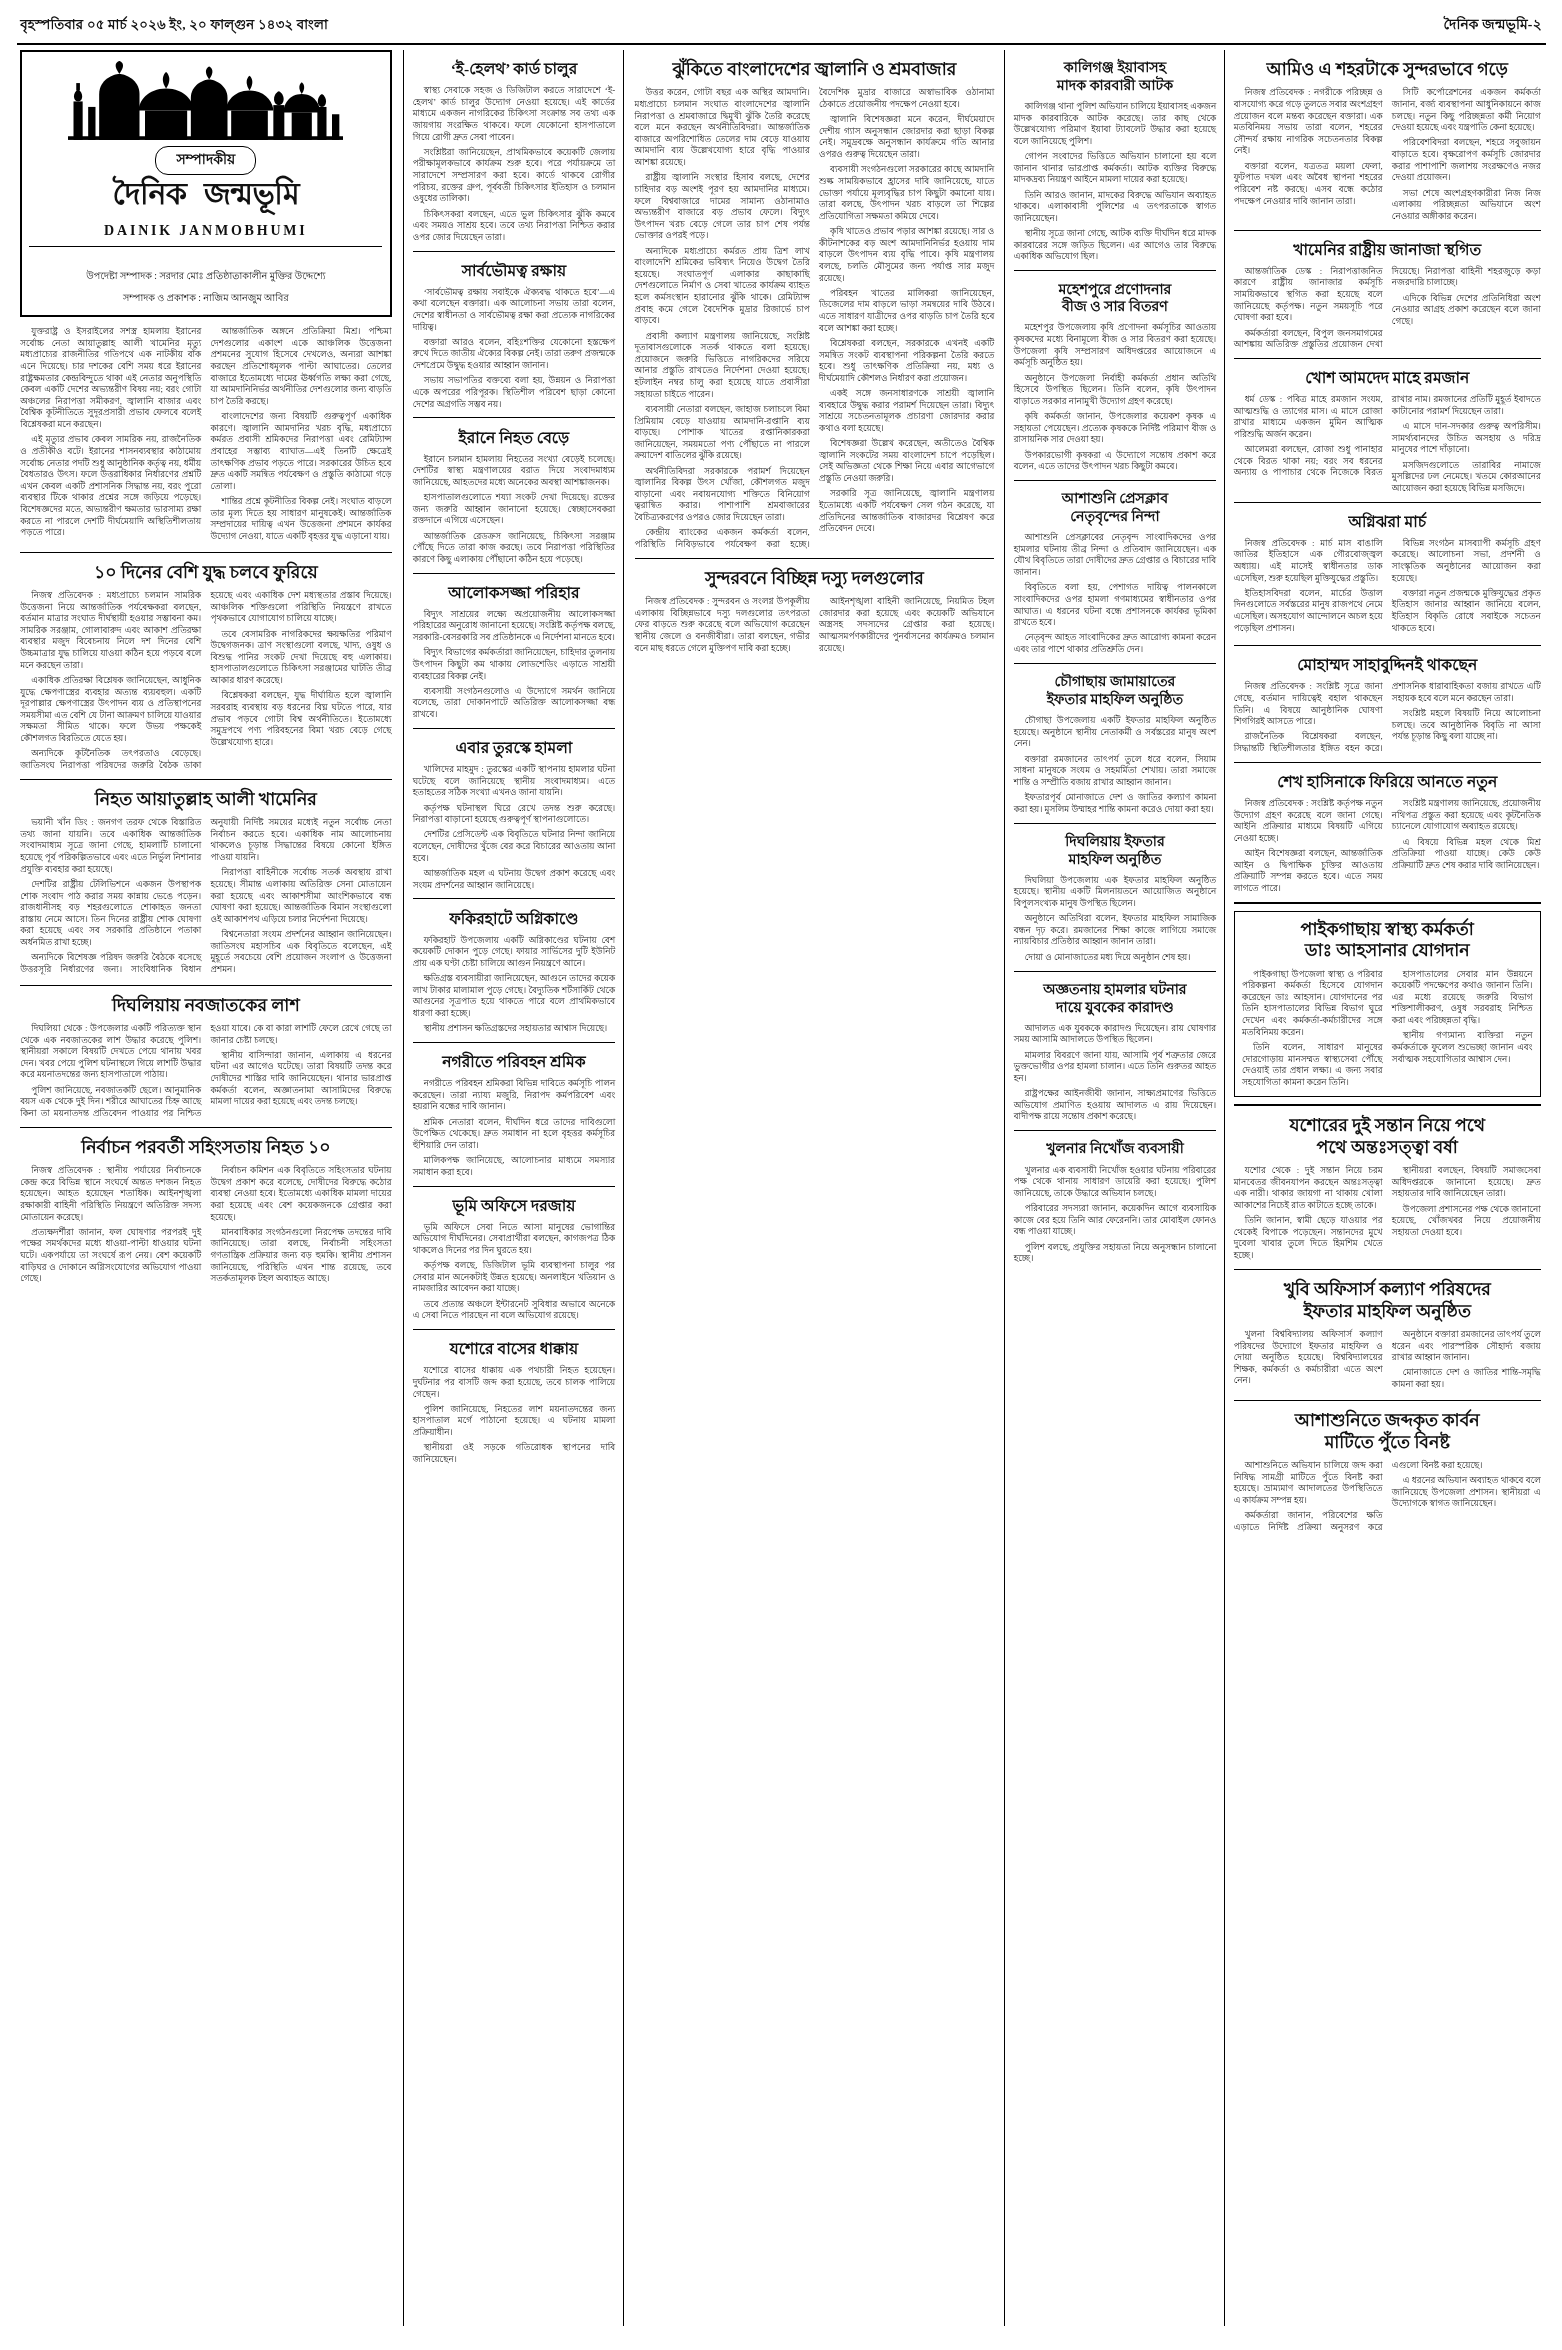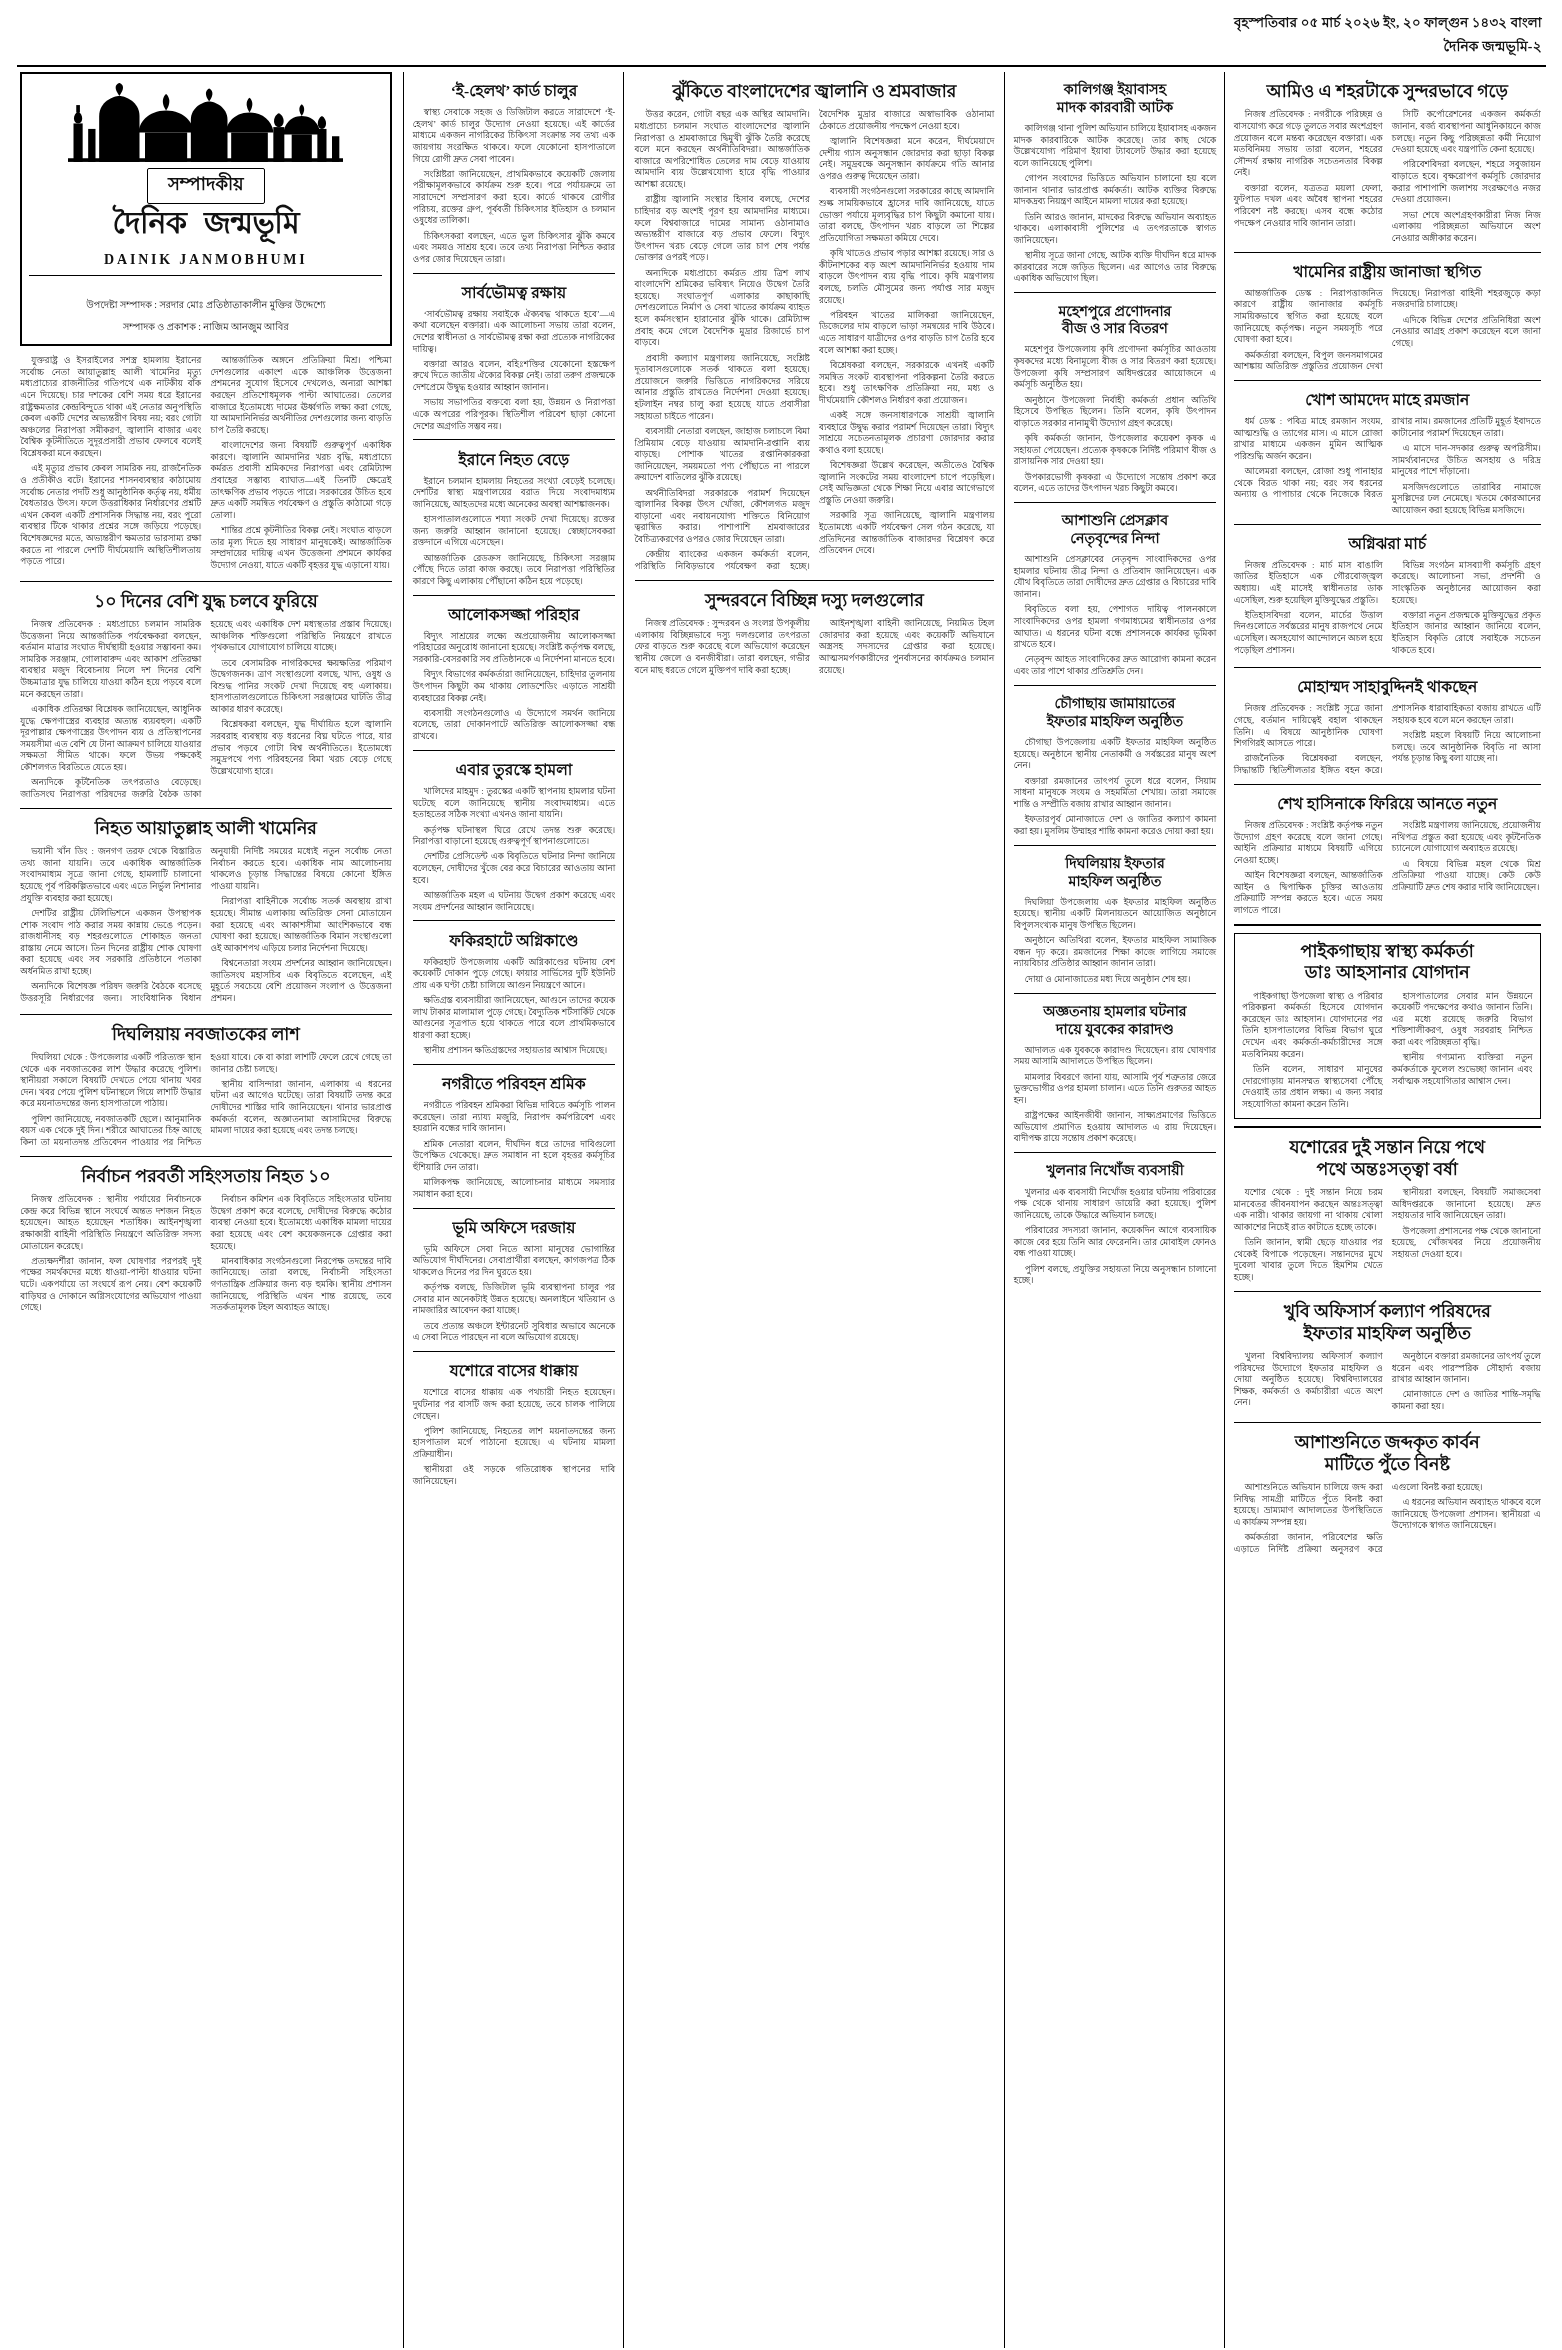--- a/index.html
+++ b/index.html
@@ -27,21 +27,20 @@
   
   .topbar {
     display: flex;
     justify-content: space-between;
     align-items: flex-end;
     font-size: 13.3px;
     font-weight: bold;
     padding: 0 3.7px 5.5px 3.7px;
     border-bottom: 2.3px solid #000;
     letter-spacing: 0.2px;
-    flex-direction: column;
   }
   .topbar .right { font-size: 13.8px; }
 
   
   .grid {
     display: flex;
     gap: 0;
     margin-top: 5.5px;
     height: 2276px;
   }
@@ -65,23 +64,23 @@
   }
   .skyline {
     height: 79px;
     position: relative;
     margin: 1.8px auto 3.7px auto;
     width: 275px;
   }
   .edit-label {
     display: inline-block;
     border: 1.4px solid #000;
-    border-radius: 2px;
+    border-radius: 13px;
     padding: 1.8px 20px;
-    font-size: 18px;
+    font-size: 14px;
     font-weight: bold;
     margin: 1.8px 0 5.5px 0;
   }
   .paper-title {
     font-size: 30px;
     font-weight: bold;
     line-height: 1.05;
     letter-spacing: -0.5px;
     font-family: Liberation Mono, monospace;
   }

